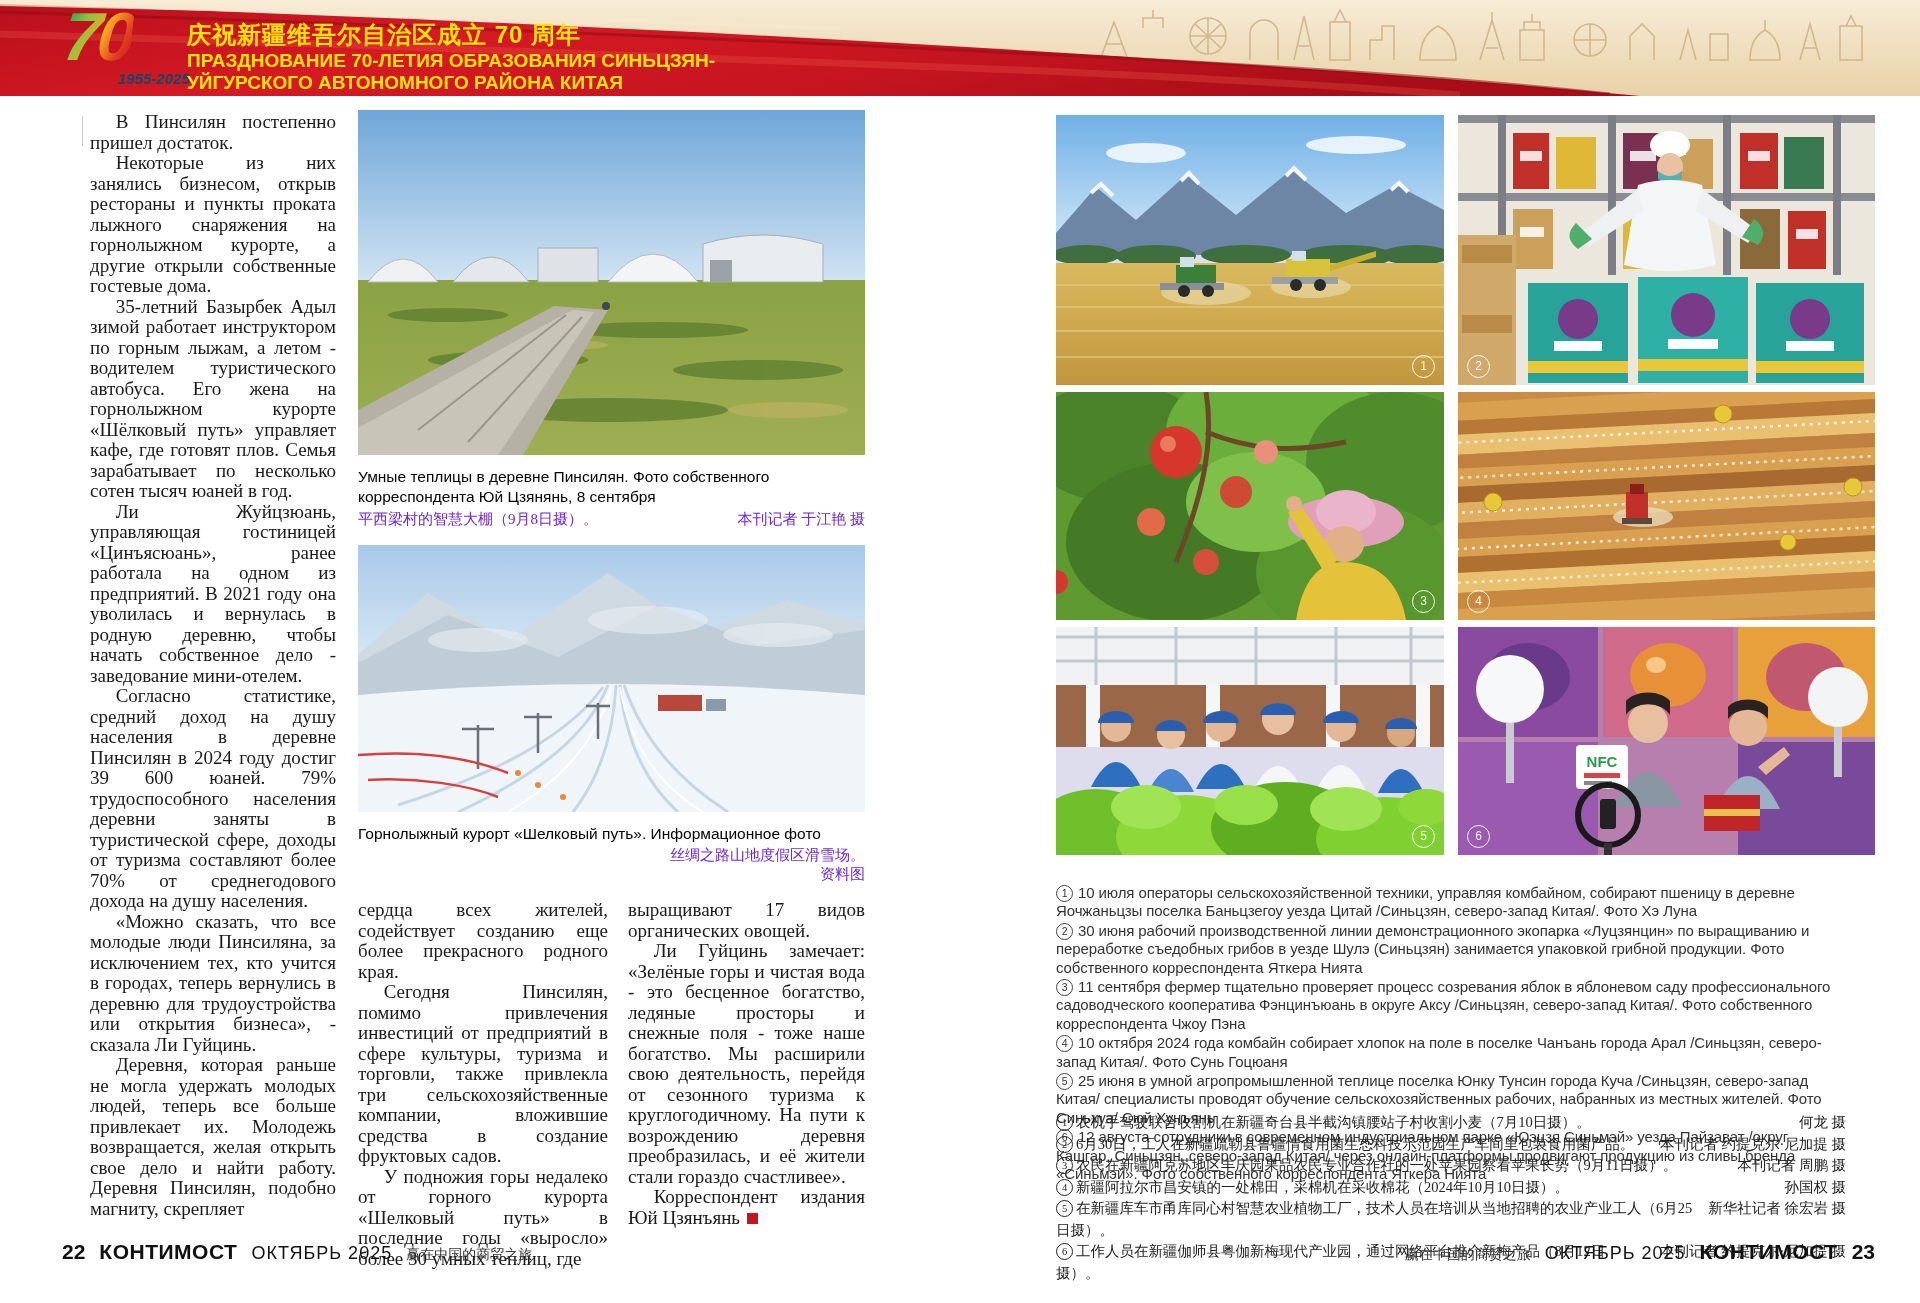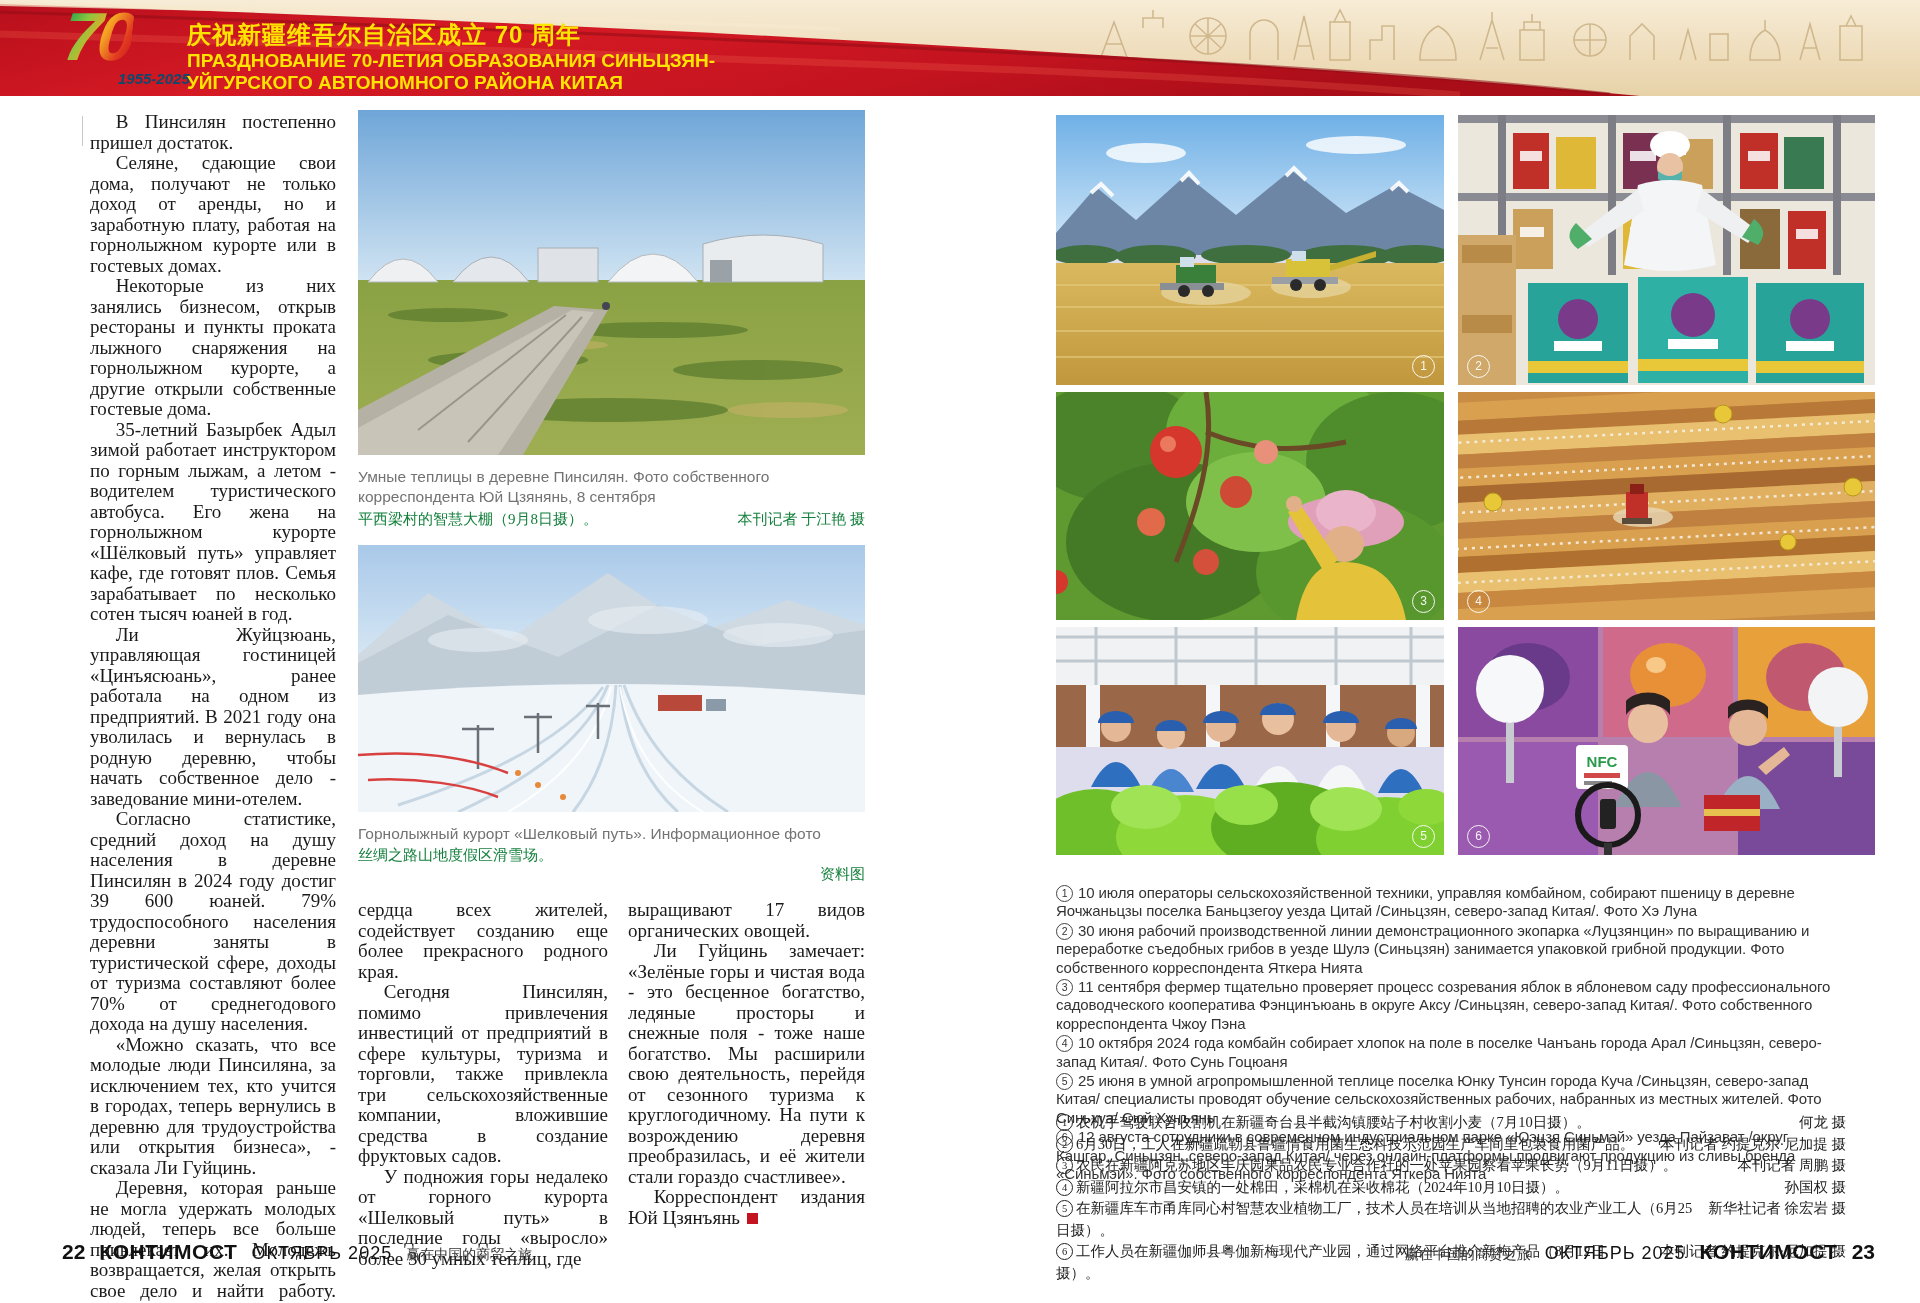--- a/index.html
+++ b/index.html
@@ -26,22 +26,22 @@
   .cropmark{left:82px;top:116px;width:1px;height:30px;background:#c8c8c8;}
 
   
   .photo{position:absolute;overflow:hidden;background:#dde;}
   .photo svg{display:block;width:100%;height:100%;}
   .badge{position:absolute;width:21px;height:21px;border:1.5px solid #fff;border-radius:50%;
          color:#fff;font:12px/20px "Liberation Sans",sans-serif;text-align:center;opacity:.92;}
   .badge.br{right:9px;bottom:7px;} .badge.bl{left:9px;bottom:7px;}
 
   
-  .cap-ru{font-family:"Liberation Sans","DejaVu Sans",sans-serif;font-size:15.5px;line-height:19.5px;color:#737373;}
-  .cap-zh{font-size:15px;line-height:19px;color:#15803d;display:flex;}
+  .cap-ru{font-family:"Liberation Sans","DejaVu Sans",sans-serif;font-size:15.5px;line-height:19.5px;color:#000000;}
+  .cap-zh{font-size:15px;line-height:19px;color:#6d28d9;display:flex;align-items:flex-end;}
   .cap-zh .t{flex:1;} .cap-zh .credit{margin-left:20px;white-space:nowrap;text-align:right;}
 
   
   .rp-ru{font-family:"Liberation Sans","DejaVu Sans",sans-serif;font-size:15px;line-height:18.4px;
          color:#333;letter-spacing:-0.1px;text-align:left;}
   .rp-ru .item{margin:0 0 1px 0;}
   .cnum{display:inline-block;width:15px;height:15px;border:1px solid #444;border-radius:50%;
         font-size:10.5px;line-height:15px;text-align:center;margin-right:5px;vertical-align:1px;}
   .rp-zh{font-size:14.5px;line-height:21.5px;color:#222;}
   .rp-zh .row{display:flex;}
@@ -114,21 +114,20 @@
     <div class="abs logo-years">1955-2025</div>
     <div class="abs ht-zh">庆祝新疆维吾尔自治区成立 70 周年</div>
     <div class="abs ht-ru1">ПРАЗДНОВАНИЕ 70-ЛЕТИЯ ОБРАЗОВАНИЯ СИНЬЦЗЯН-</div>
     <div class="abs ht-ru2">УЙГУРСКОГО АВТОНОМНОГО РАЙОНА КИТАЯ</div>
   </div>
 
   <div class="abs cropmark"></div>
 
   <div class="abs article" style="left:90px;top:112px;width:246px;height:1110px;">
     <p>В Пинсилян постепенно пришел достаток.</p>
-    <p>Селяне, сдающие свои дома, получают не только доход от аренды, но и заработную плату, работая на горнолыжном курорте или в гостевых домах.</p>
     <p>Некоторые из них занялись бизнесом, открыв рестораны и пункты проката лыжного снаряжения на горнолыжном курорте, а другие открыли собственные гостевые дома.</p>
     <p>35-летний Базырбек Адыл зимой работает инструктором по горным лыжам, а летом - водителем туристического автобуса. Его жена на горнолыжном курорте «Шёлковый путь» управляет кафе, где готовят плов. Семья зарабатывает по несколько сотен тысяч юаней в год.</p>
     <p>Ли Жуйцзюань, управляющая гостиницей «Цинъясюань», ранее работала на одном из предприятий. В 2021 году она уволилась и вернулась в родную деревню, чтобы начать собственное дело - заведование мини-отелем.</p>
     <p>Согласно статистике, средний доход на душу населения в деревне Пинсилян в 2024 году достиг 39 600 юаней. 79% трудоспособного населения деревни заняты в туристической сфере, доходы от туризма составляют более 70% от среднегодового дохода на душу населения.</p>
     <p>«Можно сказать, что все молодые люди Пинсиляна, за исключением тех, кто учится в городах, теперь вернулись в деревню для трудоустройства или открытия бизнеса», - сказала Ли Гуйцинь.</p>
     <p>Деревня, которая раньше не могла удержать молодых людей, теперь все больше привлекает их. Молодежь возвращается, желая открыть свое дело и найти работу. Деревня Пинсилян, подобно магниту, скрепляет</p>
   </div>
 
   <div class="photo" style="left:358px;top:110px;width:507px;height:345px;">
     <svg viewBox="0 0 507 345" preserveAspectRatio="none">

